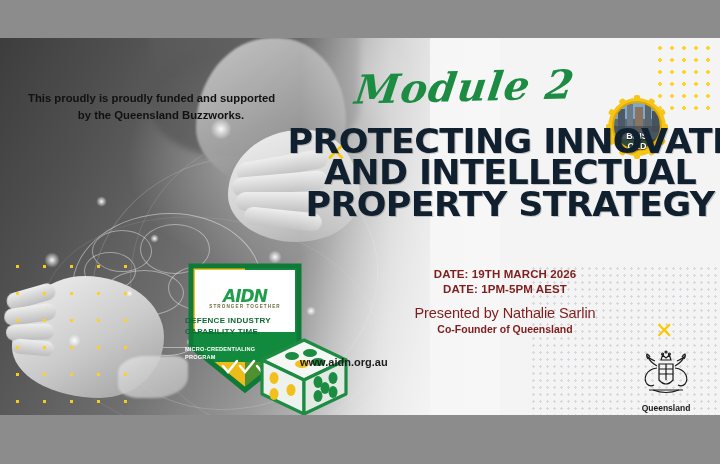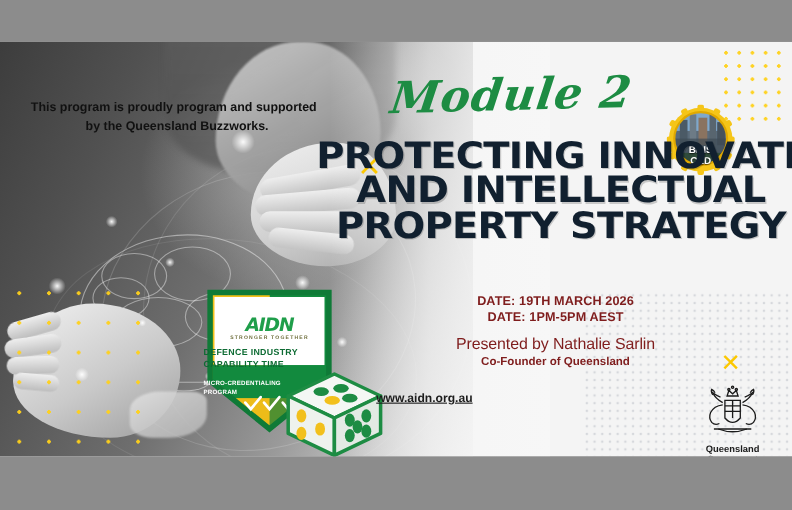--- a/index.html
+++ b/index.html
@@ -187,21 +187,21 @@
   .meta .dt { font-size:11.5px; font-weight:800; letter-spacing:.1px; line-height:15px; }
   .meta .pres { font-size:14.5px; font-weight:400; margin-top:8px; letter-spacing:-.1px; }
   .meta .role { font-size:10.5px; font-weight:700; margin-top:2px; }
 
   .cta-row { position:absolute; left:0; top:318px; width:410px; display:flex; align-items:center; }
   .btn {
     margin-left:70px; background:#ffd21a; color:#1b1b1b;
     font-size:10.5px; font-weight:800; letter-spacing:.3px;
     padding:7px 17px 7px 17px; border:none; cursor:pointer;
   }
-  .url { margin-left:42px; font-size:11px; font-weight:600; color:#1c1c1c;text-decoration:underline; }
+  .url { font-size:11px; font-weight:600; color:#1c1c1c; }
 
   
   .funder {
     position:absolute; left:28px; top:52px; width:280px; z-index:50;
     color:#111; font-size:11.3px; font-weight:700; line-height:17px;
   }
   .funder .l1 { display:block; }
   .funder .l2 { display:block; text-align:center; padding-right:14px; }
 
   
@@ -259,21 +259,21 @@
     <div class="photo-fade"></div>
 
     <div class="dots dots-tr"></div>
     <div class="dots dots-bl"></div>
     <div class="dots dots-br"></div>
 
     <div class="xmark x1">✕</div>
     <div class="xmark x2">✕</div>
 
     <div class="funder">
-      <span class="l1">This program is proudly program and supported</span>
+      <span class="l1">This proudly is proudly funded and supported</span>
       <span class="l2">by the Queensland Buzzworks.</span>
     </div>
 
     <div class="shield">
       <svg width="120" height="136" viewBox="0 0 120 136">
         <defs>
           <clipPath id="shclip">
             <path d="M6 6 H114 V86 L60 130 L6 86 Z"></path>
           </clipPath>
         </defs>

